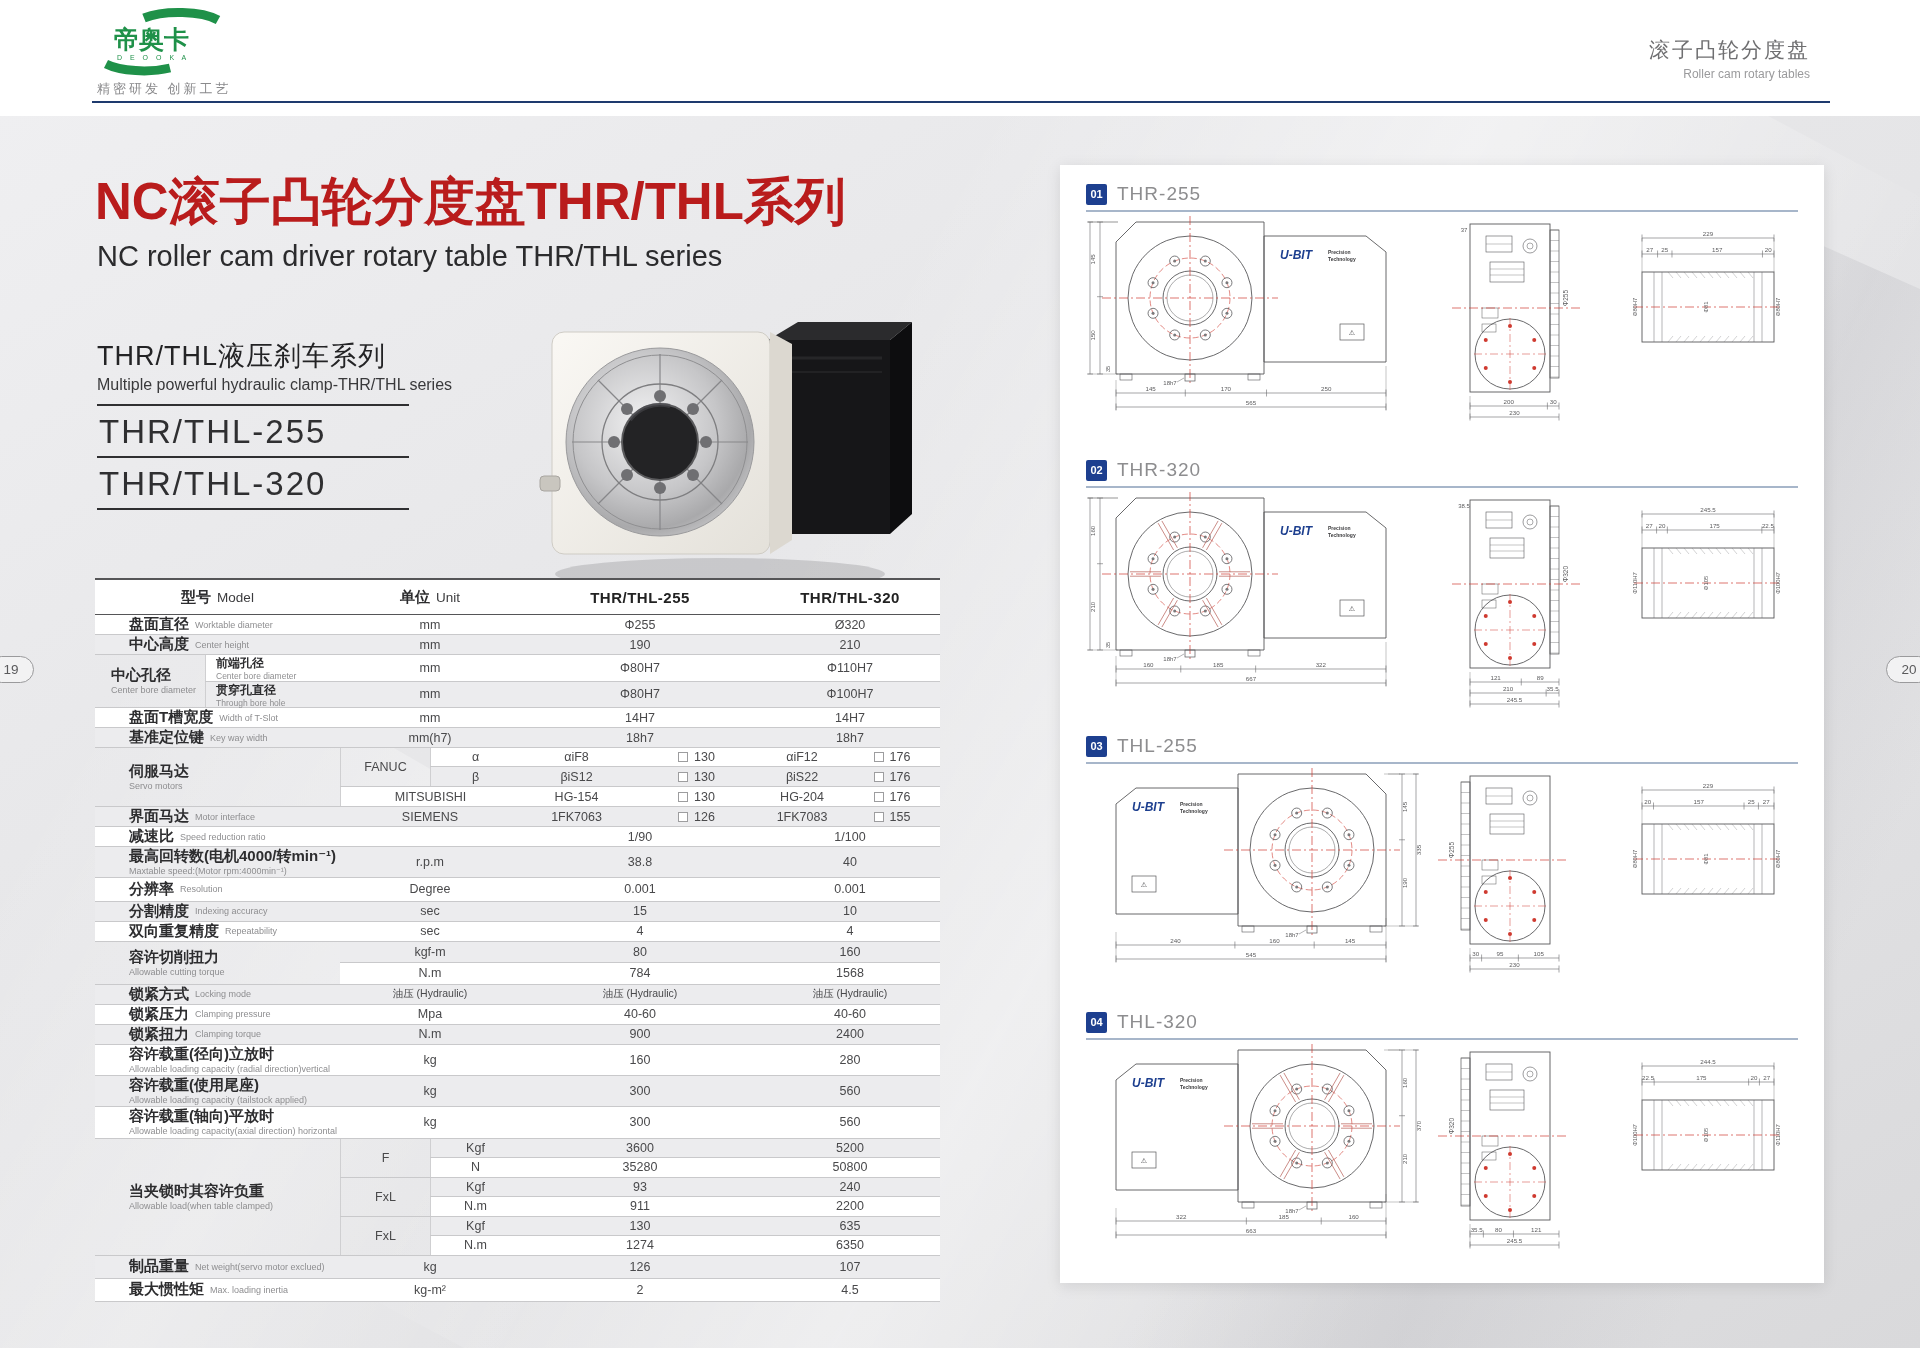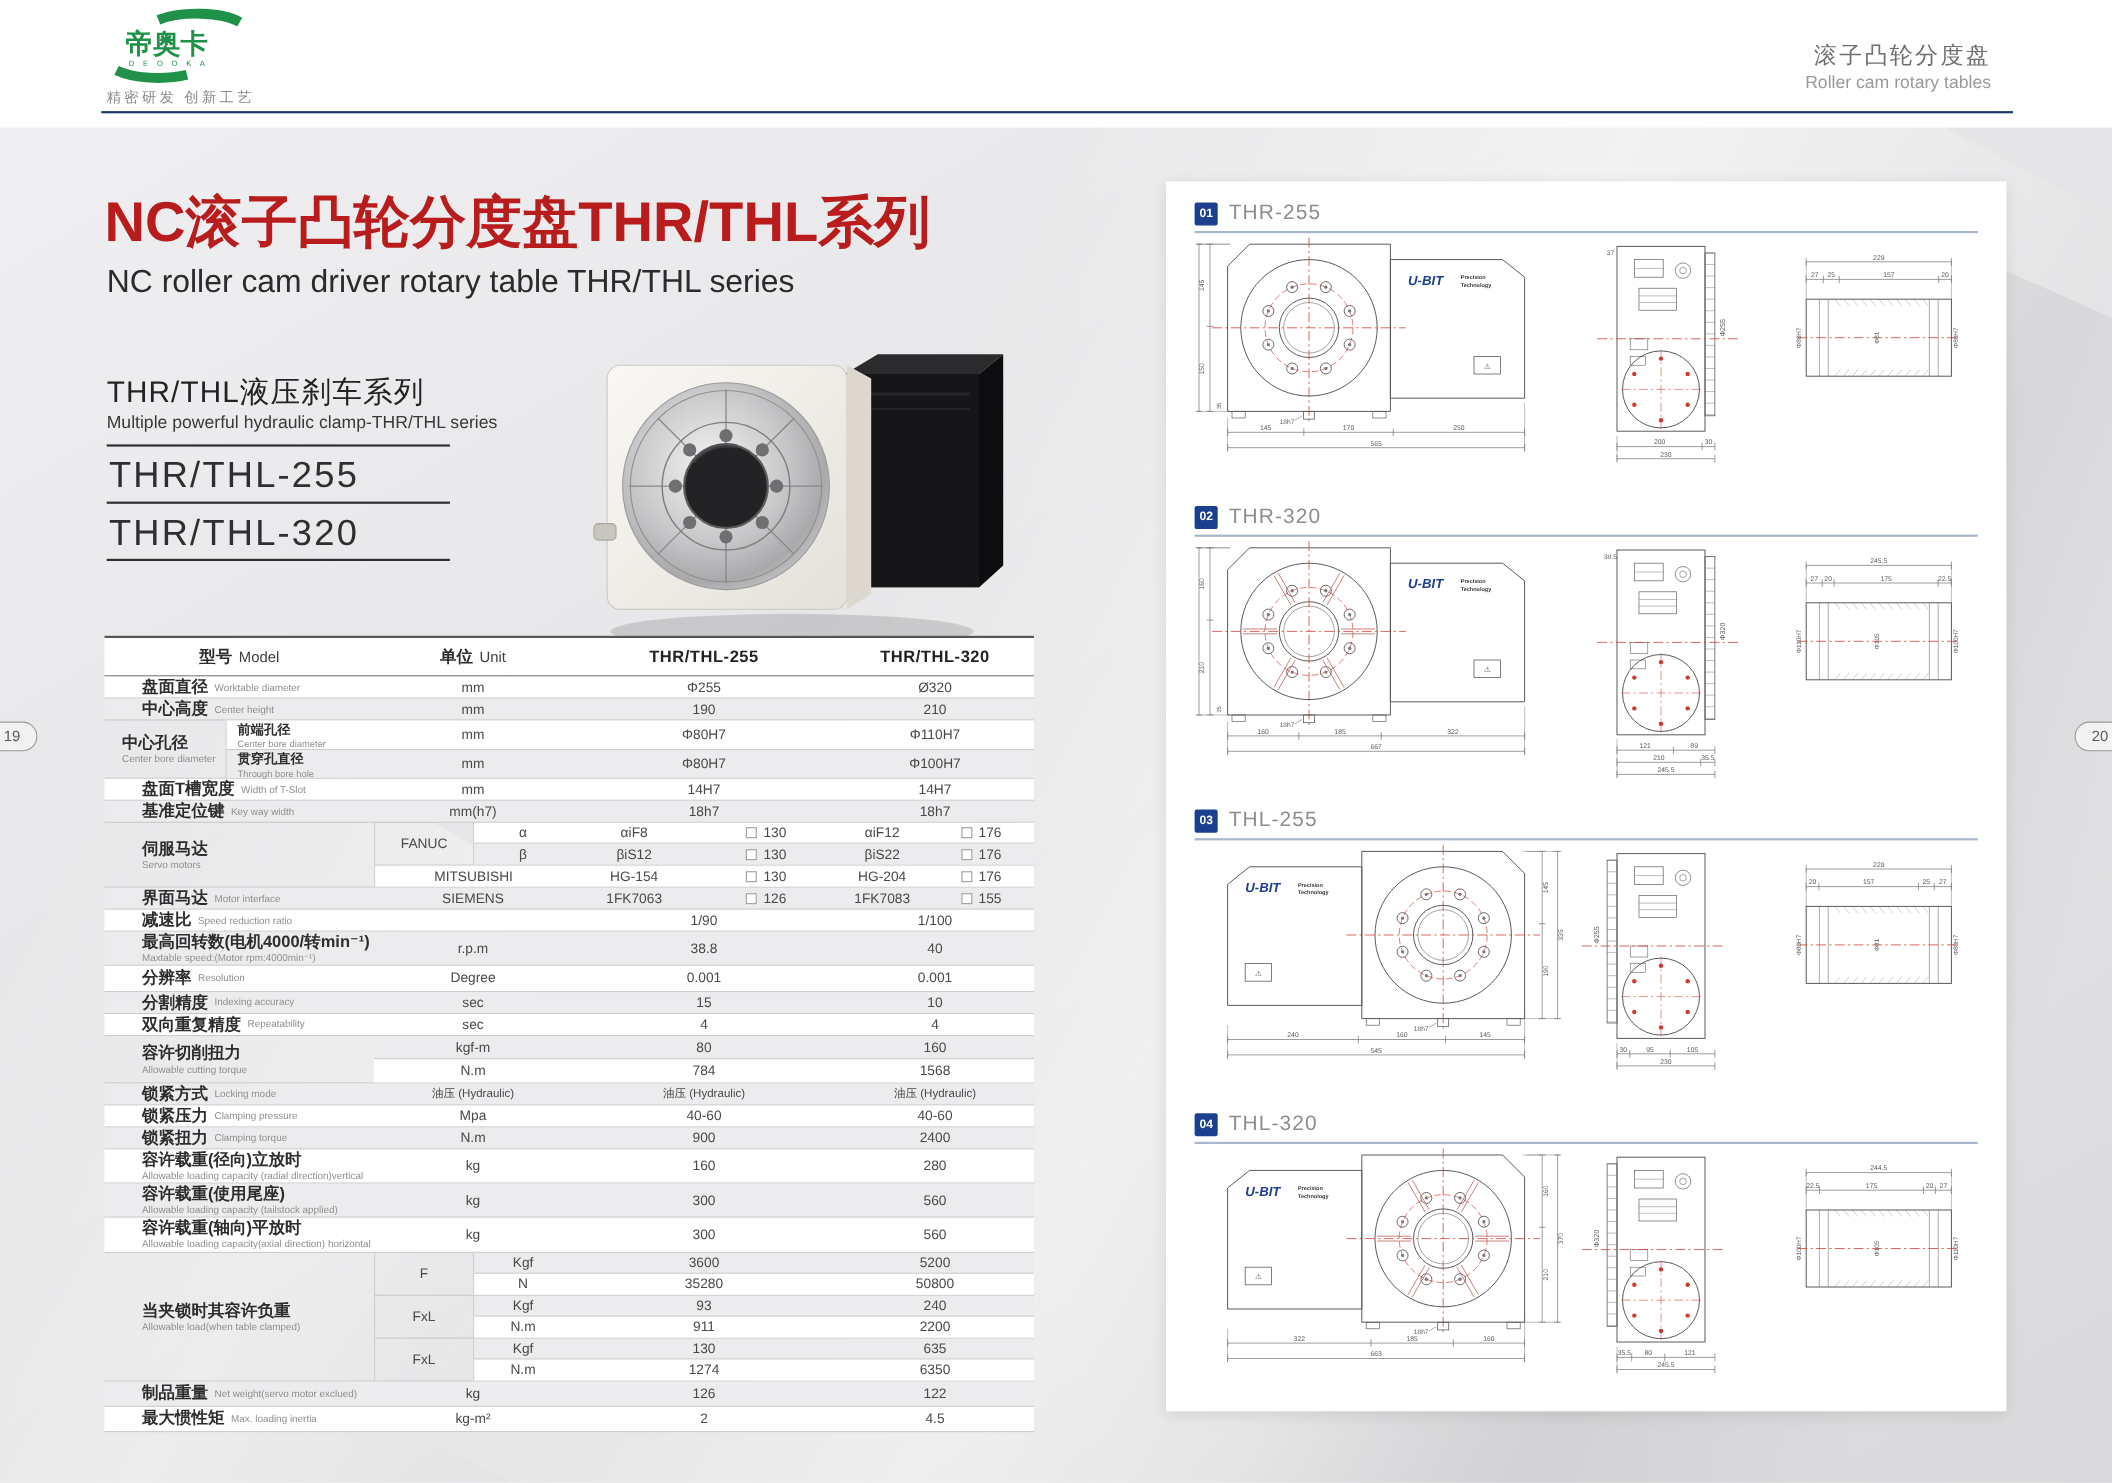--- a/index.html
+++ b/index.html
@@ -15,21 +15,21 @@
   .s3{left:-200px;top:700px;width:700px;height:1200px;transform:rotate(30deg);
       background:linear-gradient(90deg,rgba(255,255,255,0),rgba(255,255,255,.3),rgba(255,255,255,0))}
 
   
   .header{position:absolute;left:0;top:0;width:1920px;height:116px;background:#ffffff}
   .header-rule{position:absolute;left:92px;top:101px;width:1738px;height:2px;background:#1e3a6e}
   .logo{position:absolute;left:100px;top:6px;width:130px;height:72px}
   .tagline{position:absolute;left:97px;top:80px;font-size:13px;letter-spacing:3px;color:#8a8a8c}
   .header-right{position:absolute;right:110px;top:36px;text-align:right}
   .header-right .zh{font-size:21px;color:#6f6f71;letter-spacing:2px}
-  .header-right .en{font-size:16px;color:#9a9a9c;margin-top:3px}
+  .header-right .en{font-size:12px;color:#9a9a9c;margin-top:3px}
 
   
   .title-zh{position:absolute;left:95px;top:168px;font-size:51px;font-weight:bold;color:#b91c1c;letter-spacing:0px;white-space:nowrap}
   .title-en{position:absolute;left:97px;top:240px;font-size:29px;color:#2b2b2d;font-weight:400;white-space:nowrap}
   .series{position:absolute;left:97px;top:338px;width:312px}
   .series .zh{font-size:27px;color:#232325;font-weight:400;letter-spacing:1px}
   .series .en{font-size:16px;color:#39393b;margin-top:2px;white-space:nowrap}
   .models{margin-top:10px;border-top:2px solid #2f2f31;width:312px}
   .model-row{font-size:33px;color:#2f2f31;letter-spacing:2px;padding:7px 0 5px 2px;border-bottom:2px solid #2f2f31}
   .photo{position:absolute;left:530px;top:288px;width:392px;height:312px}
@@ -457,21 +457,21 @@
         </div>
       </div>
     </div>
     <div class="grow leaf shade" style="grid-template-columns: 245px 180px 240px 180px; min-height: 23px;">
       <div class="lab">
         <span class="zh">制品重量</span>
         <span class="en">Net weight(servo motor exclued)</span>
       </div>
       <div class="v">kg</div>
       <div class="v">126</div>
-      <div class="v">122</div>
+      <div class="v">107</div>
     </div>
     <div class="grow leaf" style="grid-template-columns: 245px 180px 240px 180px; min-height: 23px; text-align: right;">
       <div class="lab">
         <span class="zh">最大惯性矩</span>
         <span class="en">Max. loading inertia</span>
       </div>
       <div class="v">kg-m²</div>
       <div class="v">2</div>
       <div class="v">4.5</div>
     </div>

